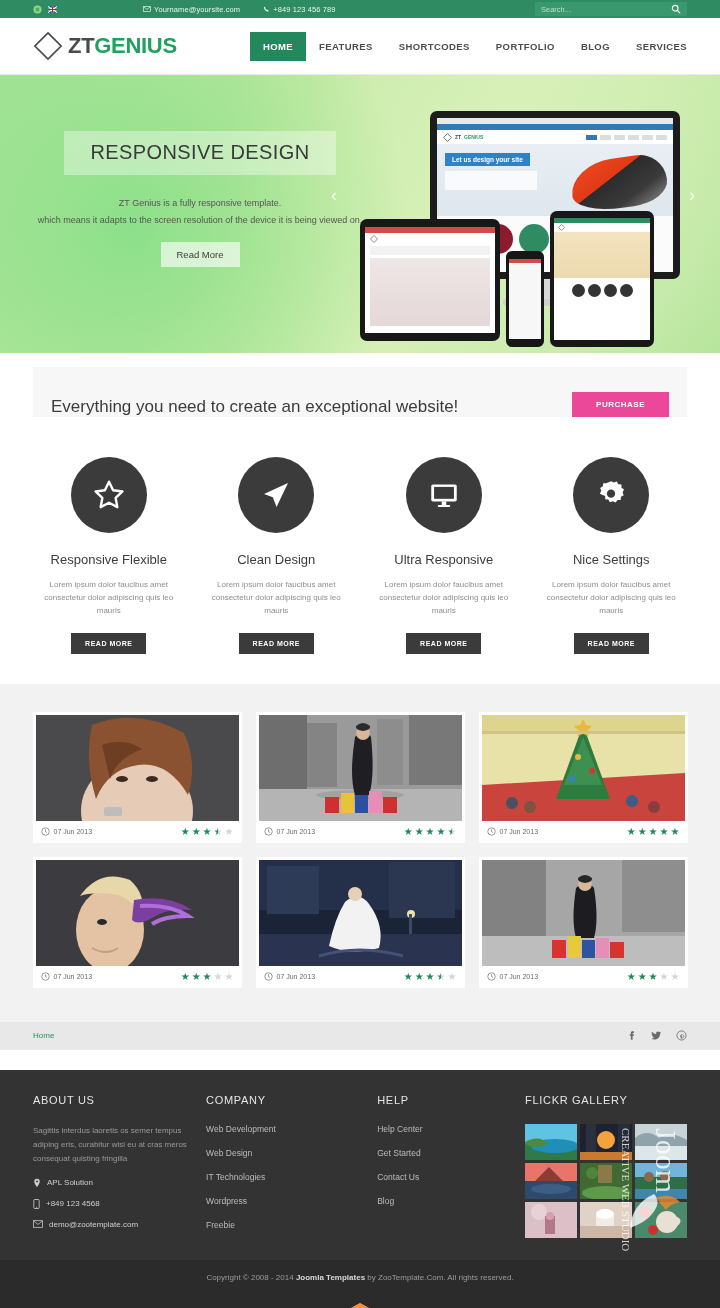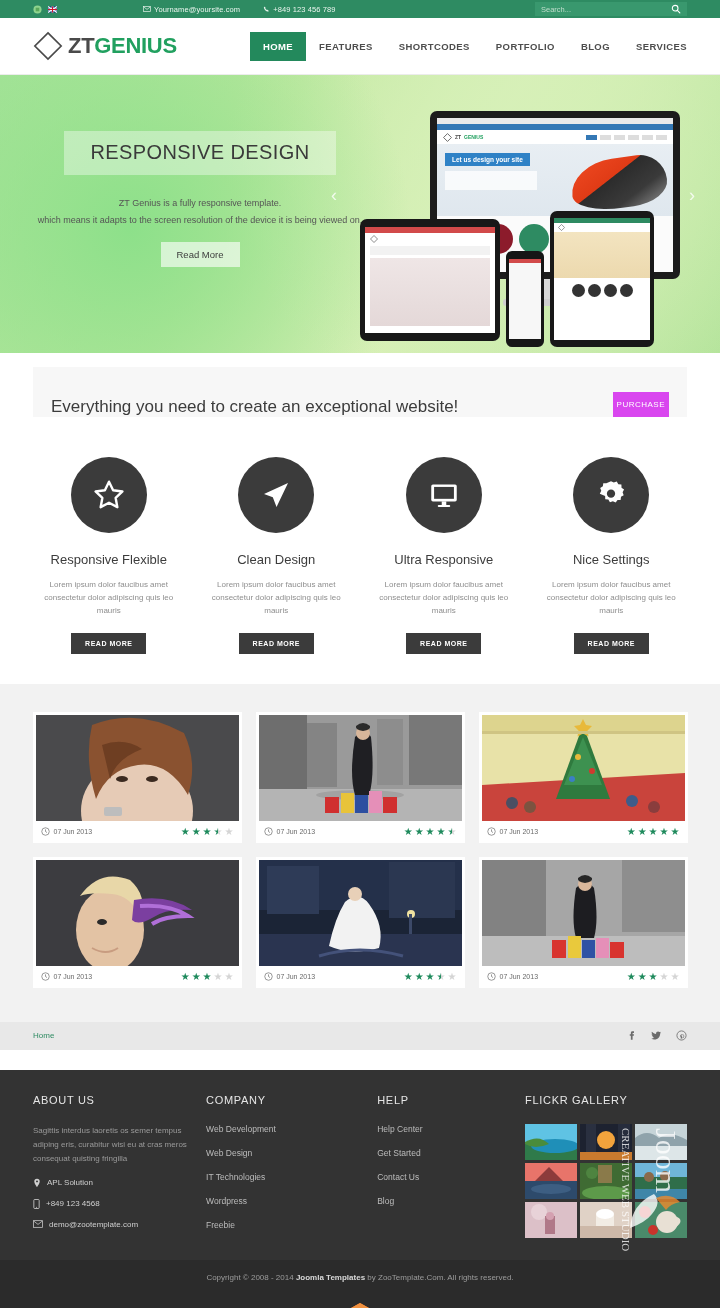--- a/index.html
+++ b/index.html
@@ -142,22 +142,22 @@
   .hero-arrow.right { right: 20px; }
 
   
   .cta-wrap { background: #ffffff; padding: 14px 33px 20px; }
   .cta {
     background: #f7f7f7; height: 50px; display: flex; align-items: flex-end;
     padding: 0 18px;
   }
   .cta-text { font-size: 17px; color: #3c3c3c; font-weight: 400; flex: 1; }
   .cta-btn {
-    background: #d946ef; color: #fff; font-size: 8px; font-weight: normal;
-    padding: 8px 4px; letter-spacing: .5px; cursor: pointer;
+    background: #ec4899; color: #fff; font-size: 8px; font-weight: bold;
+    padding: 8px 24px; letter-spacing: .5px; cursor: pointer;
   }
 
   
   .features { display: flex; padding: 20px 25px 30px; background: #fff; }
   .feat { flex: 1; text-align: center; padding: 0 12px; }
   .feat-icon {
     width: 76px; height: 76px; border-radius: 50%; background: #3b3b3b;
     margin: 0 auto; display: flex; align-items: center; justify-content: center;
   }
   .feat-title { margin-top: 19px; font-size: 13px; color: #3c3c3c; }

